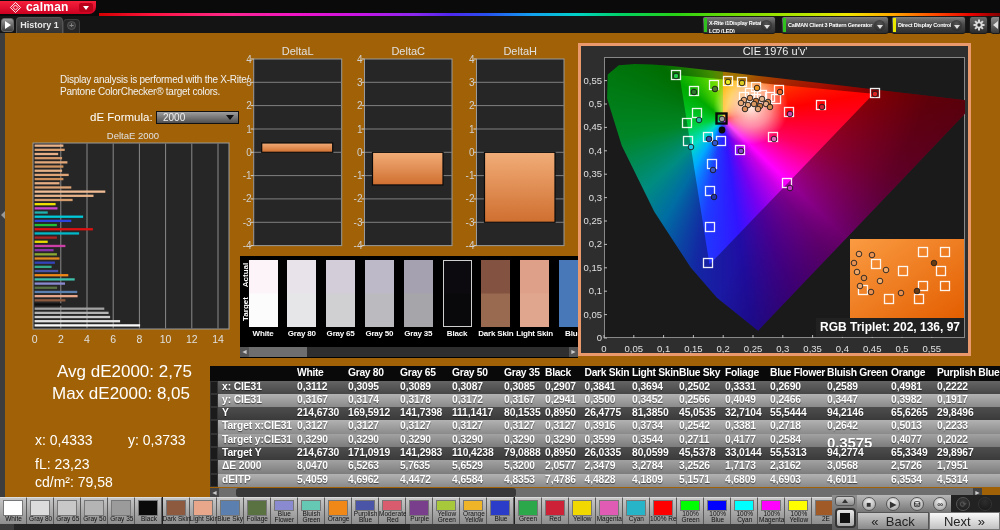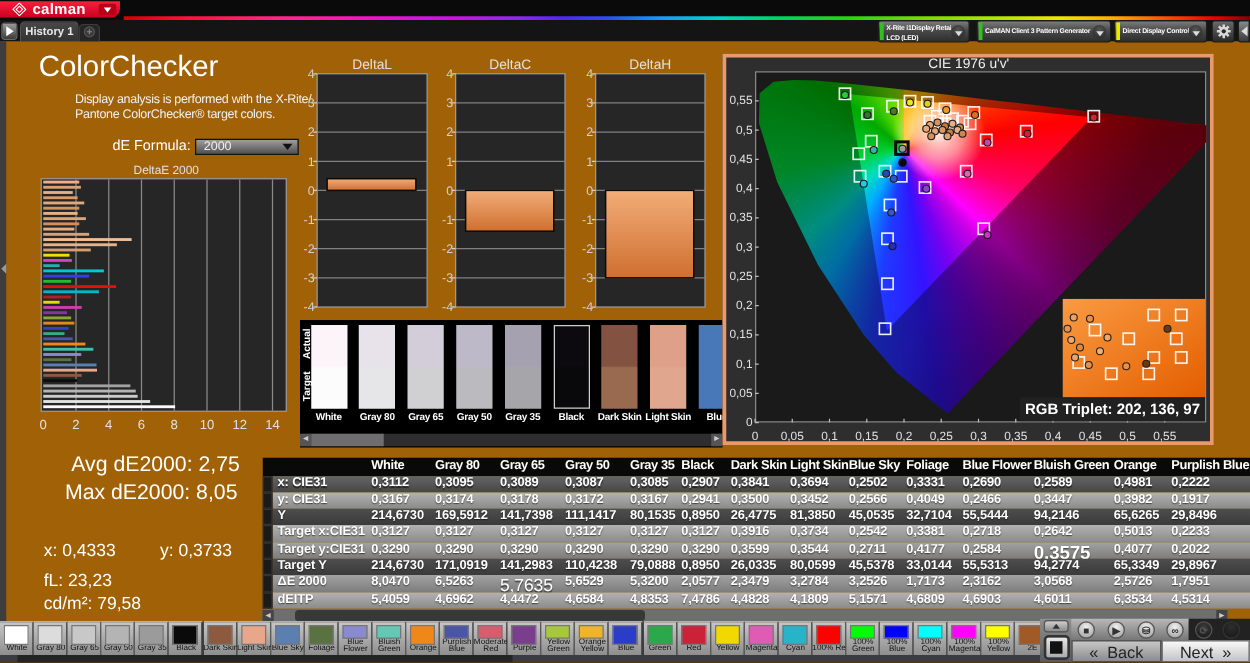--- a/index.html
+++ b/index.html
@@ -61,21 +61,20 @@
       <circle cx="7" cy="7" r="1.7" fill="#2a2a2a"></circle>
     </svg>
 <div class="abs" style="left:990px;top:16px;width:10px;height:18px;background:linear-gradient(#8a8a8a,#3a3a3a);border:1px solid #1a1a1a;border-radius:3px 0 0 3px"></div>
 <div class="abs" style="left:993px;top:21px;width:0;height:0;border-top:4px solid transparent;border-bottom:4px solid transparent;border-right:5px solid #ddd"></div>
 
 
 <div class="abs" style="left:0;top:33px;width:5px;height:464px;background:#3d3d3d"></div>
 <div class="abs" style="left:1px;top:211px;width:0;height:0;border-top:4px solid transparent;border-bottom:4px solid transparent;border-right:4px solid #999"></div>
 
 
-<div class="abs" style="left:31px;top:40px;width:250px;height:26px;color:#fff;font-size:23.5px;font-weight:400">ColorChecker</div>
 <div class="abs" style="left:60px;top:74px;width:260px;color:#f0f0f0;font-size:10px;letter-spacing:-0.25px;line-height:12.3px;white-space:nowrap">Display analysis is performed with the X-Rite/<br>Pantone ColorChecker® target colors.</div>
 <div class="abs" style="left:90px;top:111px;color:#fff;font-size:11.5px;white-space:nowrap">dE Formula:</div>
 <div class="abs" style="left:156px;top:111px;width:83px;height:13px;background:linear-gradient(#9e9e9e,#4f4f4f);border:1px solid #111;color:#f0f0f0;font-size:10px;line-height:12px;padding-left:6px">2000</div>
 <div class="abs" style="left:226px;top:115px;width:0;height:0;border-left:4px solid transparent;border-right:4px solid transparent;border-top:5px solid #111"></div>
 
 <svg class="abs" style="left:24px;top:128px" width="210" height="222" viewBox="0 0 210 222">
       <text x="109" y="11" fill="#e0e0e0" font-size="9.5" text-anchor="middle">DeltaE 2000</text>
       <rect x="9" y="15" width="196" height="186" fill="#262626" stroke="#9a9a9a" stroke-width="1"></rect>
       <line x1="36.8" y1="15.5" x2="36.8" y2="200.5" stroke="#8a8a8a" stroke-width="1"></line>
       <line x1="63.0" y1="15.5" x2="63.0" y2="200.5" stroke="#8a8a8a" stroke-width="1"></line>
@@ -520,21 +519,21 @@
       <div class="abs" style="left:515.0px;top:81.0px;color:#fff;font-size:10.3px;font-weight:bold;white-space:nowrap;letter-spacing:-0.1px;text-shadow:0 1px 1px rgba(0,0,0,.6)">33,0144</div>
       <div class="abs" style="left:560.0px;top:81.0px;color:#fff;font-size:10.3px;font-weight:bold;white-space:nowrap;letter-spacing:-0.1px;text-shadow:0 1px 1px rgba(0,0,0,.6)">55,5313</div>
       <div class="abs" style="left:617.0px;top:81.0px;color:#fff;font-size:10.3px;font-weight:bold;white-space:nowrap;letter-spacing:-0.1px;text-shadow:0 1px 1px rgba(0,0,0,.6)">94,2774</div>
       <div class="abs" style="left:681.0px;top:81.0px;color:#fff;font-size:10.3px;font-weight:bold;white-space:nowrap;letter-spacing:-0.1px;text-shadow:0 1px 1px rgba(0,0,0,.6)">65,3349</div>
       <div class="abs" style="left:727.0px;top:81.0px;color:#fff;font-size:10.3px;font-weight:bold;white-space:nowrap;letter-spacing:-0.1px;text-shadow:0 1px 1px rgba(0,0,0,.6)">29,8967</div>
       <div class="abs" style="left:8px;top:94.3px;width:789px;height:13.3px;background:linear-gradient(#a2a2a2,#7c7c7c)"></div>
       <div class="abs" style="left:0px;top:94.3px;width:8px;height:13.3px;background:#1b1b1b;border:1px solid #333"></div>
       <div class="abs" style="left:12px;top:94.3px;color:#fff;font-size:10.3px;font-weight:bold;white-space:nowrap;letter-spacing:-0.1px;text-shadow:0 1px 1px rgba(0,0,0,.6)">ΔE 2000</div>
       <div class="abs" style="left:87.0px;top:94.3px;color:#fff;font-size:10.3px;font-weight:bold;white-space:nowrap;letter-spacing:-0.1px;text-shadow:0 1px 1px rgba(0,0,0,.6)">8,0470</div>
       <div class="abs" style="left:138.0px;top:94.3px;color:#fff;font-size:10.3px;font-weight:bold;white-space:nowrap;letter-spacing:-0.1px;text-shadow:0 1px 1px rgba(0,0,0,.6)">6,5263</div>
-      <div class="abs" style="left:190.0px;top:94.3px;color:#fff;font-size:14px;font-weight:normal;white-space:nowrap;letter-spacing:-0.1px;text-shadow:0 1px 1px rgba(0,0,0,.6)">5,7635</div>
+      <div class="abs" style="left:190.0px;top:94.3px;color:#fff;font-size:10px;font-weight:bold;white-space:nowrap;letter-spacing:-0.1px;text-shadow:0 1px 1px rgba(0,0,0,.6)">5,7635</div>
       <div class="abs" style="left:242.0px;top:94.3px;color:#fff;font-size:10.3px;font-weight:bold;white-space:nowrap;letter-spacing:-0.1px;text-shadow:0 1px 1px rgba(0,0,0,.6)">5,6529</div>
       <div class="abs" style="left:294.0px;top:94.3px;color:#fff;font-size:10.3px;font-weight:bold;white-space:nowrap;letter-spacing:-0.1px;text-shadow:0 1px 1px rgba(0,0,0,.6)">5,3200</div>
       <div class="abs" style="left:335.0px;top:94.3px;color:#fff;font-size:10.3px;font-weight:bold;white-space:nowrap;letter-spacing:-0.1px;text-shadow:0 1px 1px rgba(0,0,0,.6)">2,0577</div>
       <div class="abs" style="left:374.5px;top:94.3px;color:#fff;font-size:10.3px;font-weight:bold;white-space:nowrap;letter-spacing:-0.1px;text-shadow:0 1px 1px rgba(0,0,0,.6)">2,3479</div>
       <div class="abs" style="left:422.0px;top:94.3px;color:#fff;font-size:10.3px;font-weight:bold;white-space:nowrap;letter-spacing:-0.1px;text-shadow:0 1px 1px rgba(0,0,0,.6)">3,2784</div>
       <div class="abs" style="left:469.0px;top:94.3px;color:#fff;font-size:10.3px;font-weight:bold;white-space:nowrap;letter-spacing:-0.1px;text-shadow:0 1px 1px rgba(0,0,0,.6)">3,2526</div>
       <div class="abs" style="left:515.0px;top:94.3px;color:#fff;font-size:10.3px;font-weight:bold;white-space:nowrap;letter-spacing:-0.1px;text-shadow:0 1px 1px rgba(0,0,0,.6)">1,7173</div>
       <div class="abs" style="left:560.0px;top:94.3px;color:#fff;font-size:10.3px;font-weight:bold;white-space:nowrap;letter-spacing:-0.1px;text-shadow:0 1px 1px rgba(0,0,0,.6)">2,3162</div>
       <div class="abs" style="left:617.0px;top:94.3px;color:#fff;font-size:10.3px;font-weight:bold;white-space:nowrap;letter-spacing:-0.1px;text-shadow:0 1px 1px rgba(0,0,0,.6)">3,0568</div>
       <div class="abs" style="left:681.0px;top:94.3px;color:#fff;font-size:10.3px;font-weight:bold;white-space:nowrap;letter-spacing:-0.1px;text-shadow:0 1px 1px rgba(0,0,0,.6)">2,5726</div>

